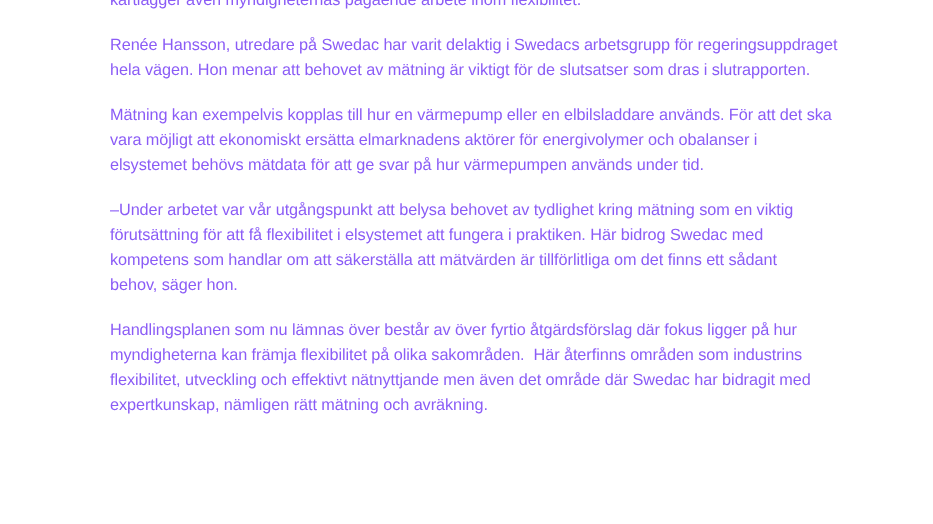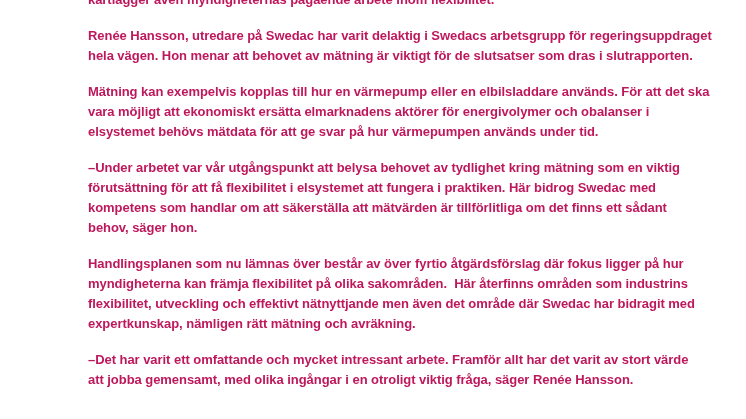--- a/index.html
+++ b/index.html
@@ -24,23 +24,22 @@
     left: 88px;
     top: -10px;
     width: 645px;
   }
   .para {
     margin: 0 0 16px 0;
     font-family: "Liberation Sans", sans-serif;
     font-size: 13px;
     line-height: 20px;
     letter-spacing: -0.05px;
-    color: #be185d;
+    color: #8b5cf6;
     white-space: pre-wrap;
-    font-weight: bold;
   }
 </style>
 </head>
 <body>
 
 <main class="page">
   <div class="text-column">
     <p class="para">kartlägger även myndigheternas pågående arbete inom flexibilitet.</p>
     <p class="para">Renée Hansson, utredare på Swedac har varit delaktig i Swedacs arbetsgrupp för regeringsuppdraget
 hela vägen. Hon menar att behovet av mätning är viktigt för de slutsatser som dras i slutrapporten.</p>
@@ -48,16 +47,14 @@
 vara möjligt att ekonomiskt ersätta elmarknadens aktörer för energivolymer och obalanser i
 elsystemet behövs mätdata för att ge svar på hur värmepumpen används under tid.</p>
     <p class="para">–Under arbetet var vår utgångspunkt att belysa behovet av tydlighet kring mätning som en viktig
 förutsättning för att få flexibilitet i elsystemet att fungera i praktiken. Här bidrog Swedac med
 kompetens som handlar om att säkerställa att mätvärden är tillförlitliga om det finns ett sådant
 behov, säger hon.</p>
     <p class="para">Handlingsplanen som nu lämnas över består av över fyrtio åtgärdsförslag där fokus ligger på hur
 myndigheterna kan främja flexibilitet på olika sakområden.  Här återfinns områden som industrins
 flexibilitet, utveckling och effektivt nätnyttjande men även det område där Swedac har bidragit med
 expertkunskap, nämligen rätt mätning och avräkning.</p>
-    <p class="para">–Det har varit ett omfattande och mycket intressant arbete. Framför allt har det varit av stort värde
-att jobba gemensamt, med olika ingångar i en otroligt viktig fråga, säger Renée Hansson.</p>
   </div>
 </main>
 
 </body></html>

